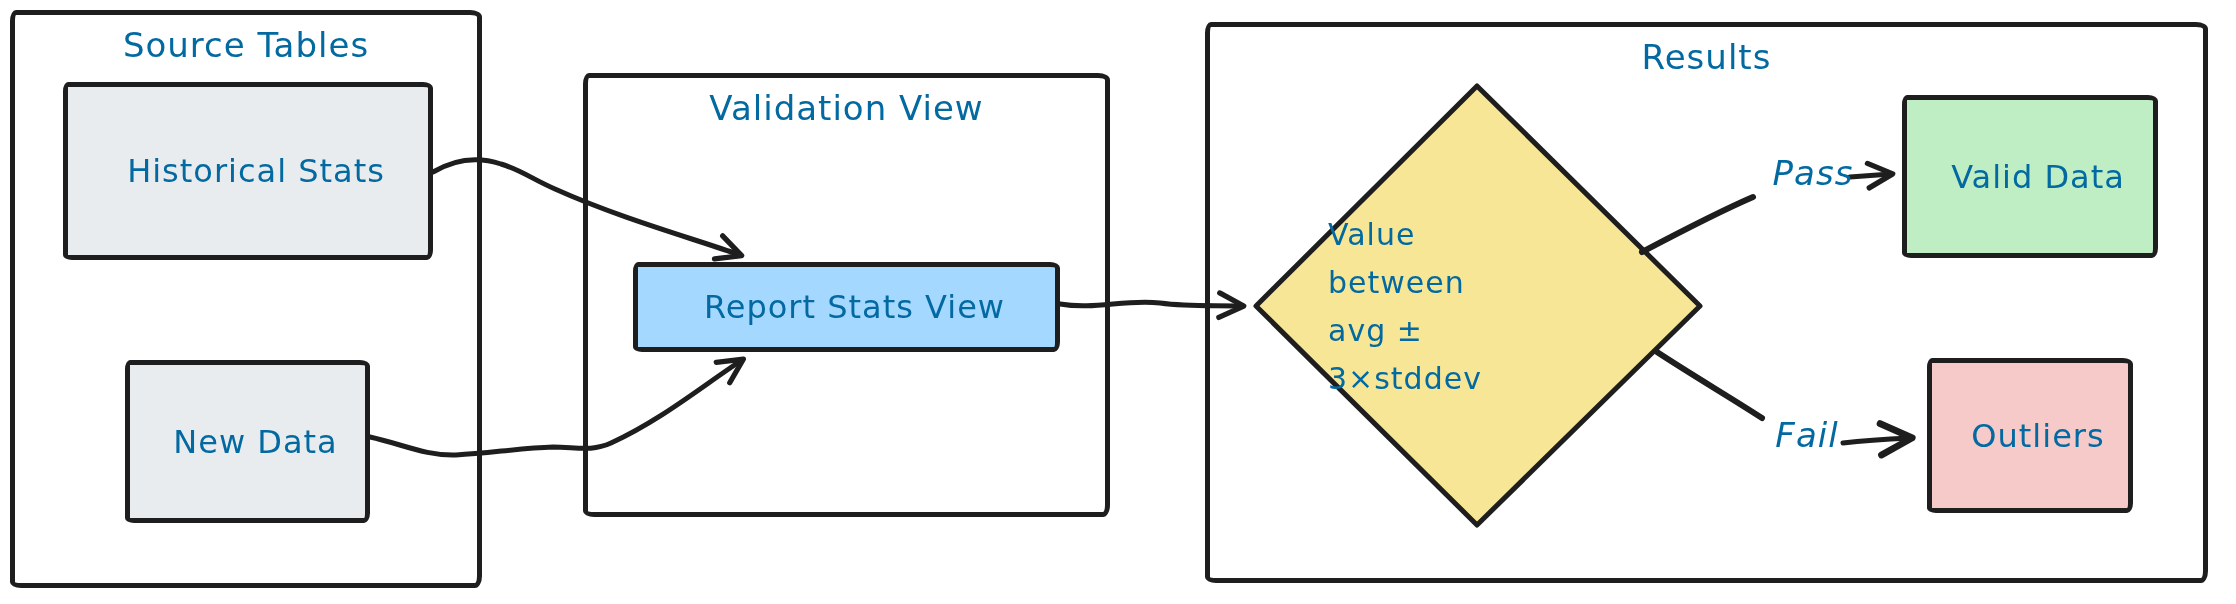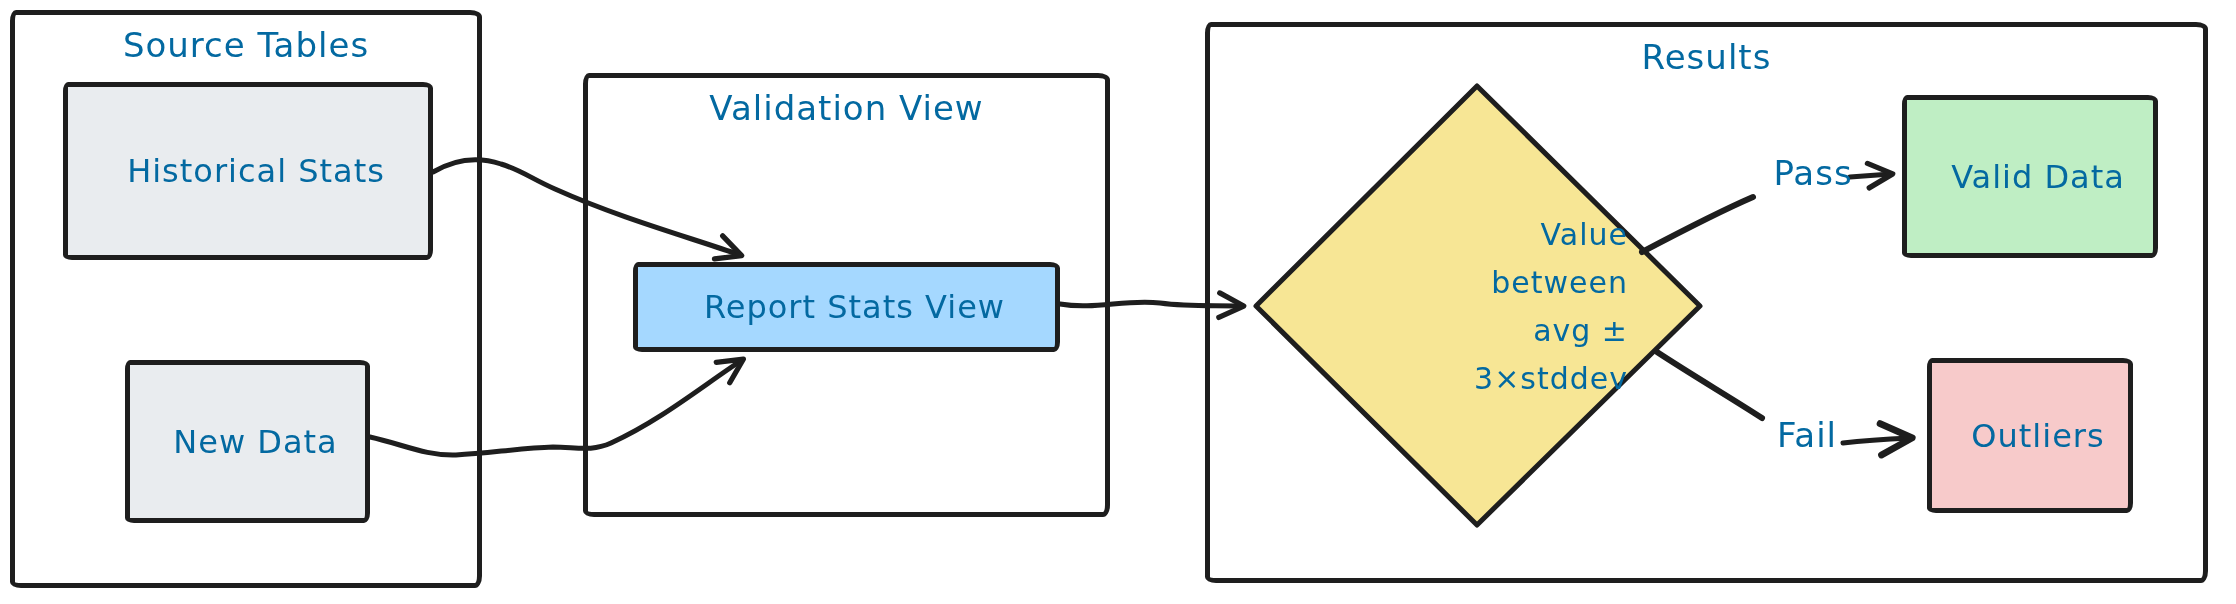--- a/index.html
+++ b/index.html
@@ -52,34 +52,35 @@
   .node-green  { background: #bfeec4; }
   .node-pink   { background: #f7caca; }
   .diamond-text {
     position: absolute;
     left: 1328px;
     top: 207px;
     width: 300px;
     height: 200px;
     display: flex;
     flex-direction: column;
-    align-items: flex-end;
+    align-items: flex-start;
     justify-content: center;
     font-size: 30px;
     line-height: 48px;
     letter-spacing: 1px;
     z-index: 3;
     text-align: center;
   }
   .edge-label {
     position: absolute;
     font-size: 34px;
     letter-spacing: 1px;
     z-index: 4;
     text-align: center;
+    font-style: italic;
   }
   .label-pass { left: 1757px; top: 153px; width: 112px; }
   .label-fail { left: 1757px; top: 415px; width: 100px; }
 </style>
 </head>
 <body>
 
 <div class="canvas">
 
   <svg class="edges-svg" viewBox="0 0 2236 604" xmlns="http://www.w3.org/2000/svg">

